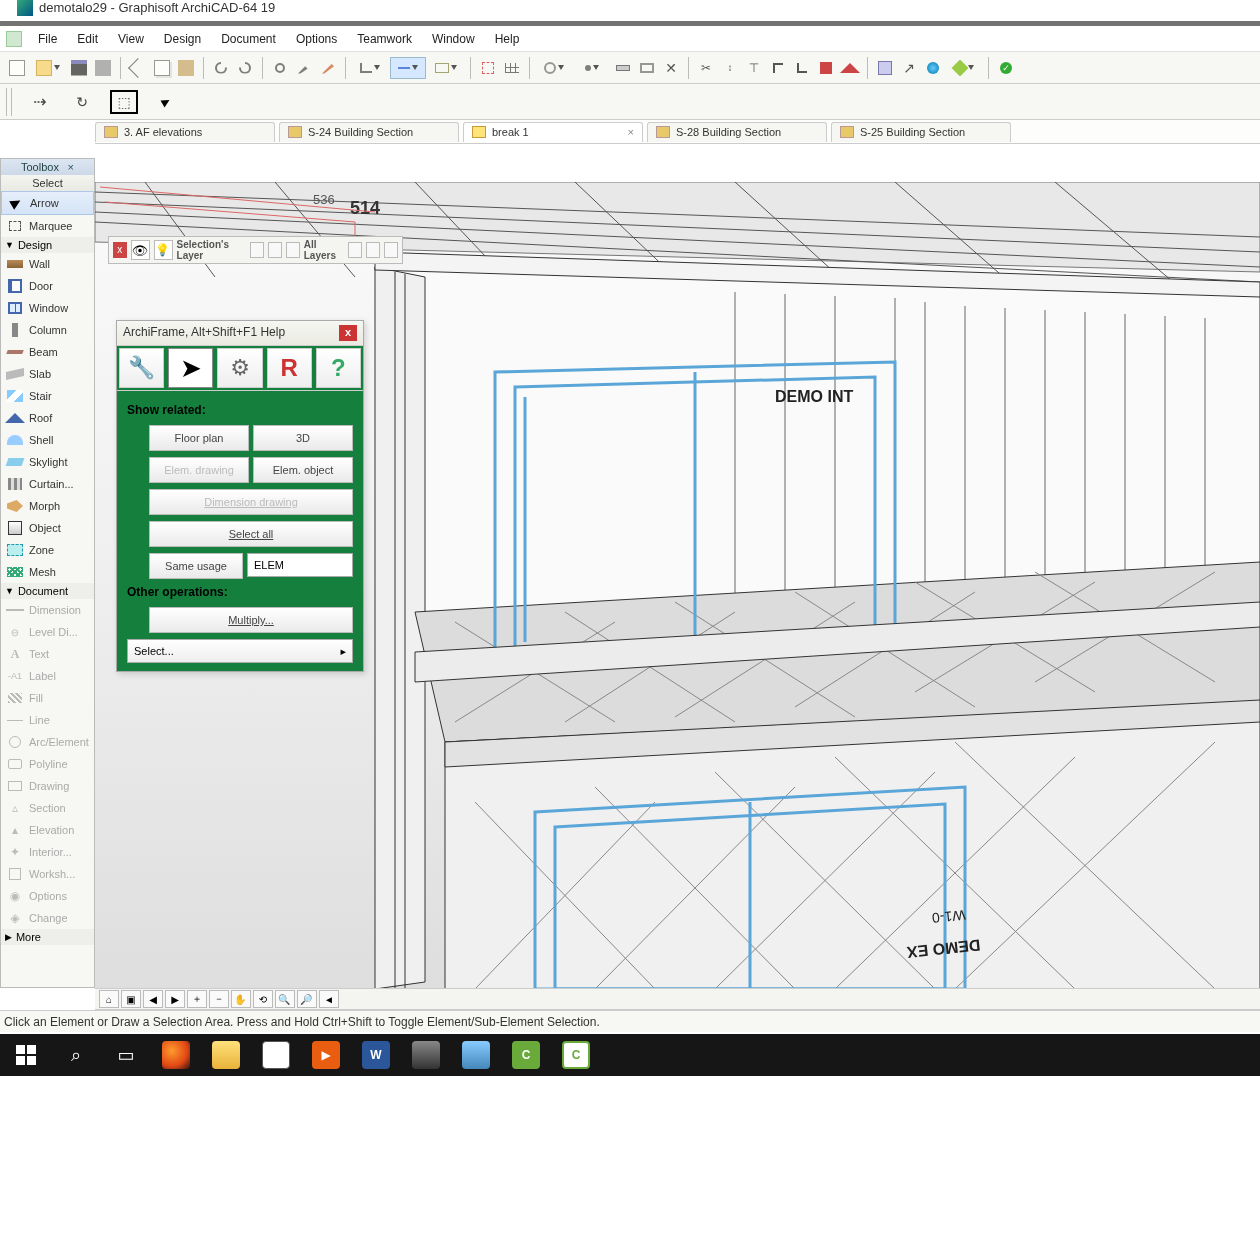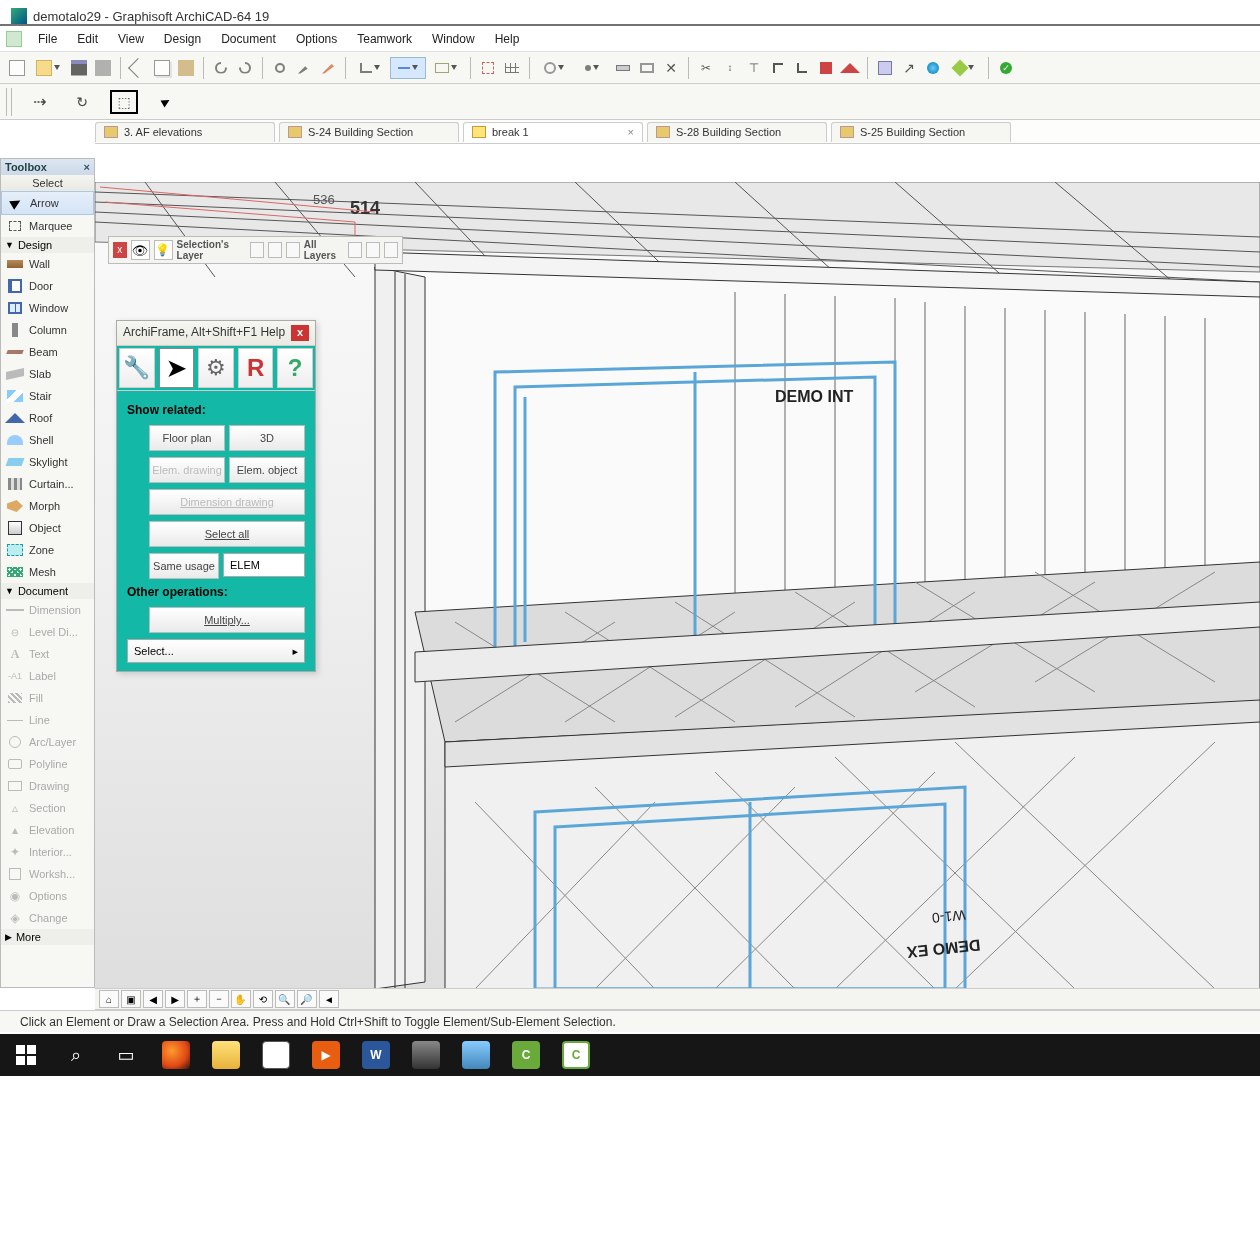--- a/index.html
+++ b/index.html
@@ -1,19 +1,19 @@
 <!DOCTYPE html>
 <html><head>
 <meta charset="utf-8">
 <style>
 * { margin: 0; padding: 0; box-sizing: border-box; font-family: "Segoe UI", Tahoma, Arial, sans-serif; }
 body { background: #fff; width: 1260px; height: 1260px; overflow: hidden; position: relative; font-size: 12px; }
 
 
-.titlebar { height: 26px; display: flex; align-items: flex-end; padding: 0 11px; background: #fff; border-bottom: 2px solid #737373; }
+.titlebar { height: 26px; display: flex; align-items: flex-start; padding: 0 17px; background: #fff; border-bottom: 5px solid #737373; }
 .titlebar .logo { width: 16px; height: 16px; background: linear-gradient(135deg,#3a7,#058); margin-right: 6px; }
 .titlebar .title { font-size: 13px; color: #333; }
 
 
 .menubar { height: 26px; display: flex; align-items: center; padding: 0 6px; background: #fff; border-bottom: 1px solid #e0e0e0; }
 .menubar .menuicon { width: 16px; height: 16px; background: #d0e8d0; border: 1px solid #9c9; margin-right: 6px; }
 .menubar .menuitem { padding: 4px 10px; color: #222; cursor: default; }
 
 
 .toolbar1 { height: 32px; background: #f7f7f4; border-bottom: 1px solid #ccc; display: flex; align-items: center; padding: 0 6px; gap: 2px; }
@@ -47,62 +47,62 @@
 
 .doctabs { height: 24px; background: #fdfdfc; border-bottom: 1px solid #ccc; display: flex; align-items: center; margin-left: 95px;}
 .doctab { height: 20px; min-width: 180px; border: 1px solid #ccc; border-bottom: none; background: #f6f6f2; margin-right: 4px; display: flex; align-items: center; padding: 0 8px; font-size: 11px; color: #333; border-radius: 3px 3px 0 0; cursor: pointer;}
 .doctab.active { background: #fff; }
 .doctab .tabicon { width: 14px; height: 12px; margin-right: 6px; background: #e8c96a; border: 1px solid #b99; }
 .doctab .tabicon.break { background: #ffe47a; border: 1px solid #c93; position: relative;}
 .doctab .close { margin-left: auto; color: #888;}
 
 
 .toolbox { position: absolute; top: 158px; left: 0; width: 95px; background: #f7f7f4; border: 1px solid #bbb; height: 830px; font-size: 11px; }
-.toolbox .tbheader { background: linear-gradient(#dce6f2,#cdd9e8); padding: 2px 4px; font-weight: bold; color: #244; display: flex; justify-content: space-between; text-align: center;}
+.toolbox .tbheader { background: linear-gradient(#dce6f2,#cdd9e8); padding: 2px 20px; font-weight: normal; color: #244; display: flex; justify-content: space-between; text-align: center;}
 .toolbox .tbsec { background: linear-gradient(#f4f4f0,#eaeae4); padding: 2px 6px; color: #333; text-align: center;}
 .toolbox .tbrow { display: flex; align-items: center; padding: 3px 4px; cursor: pointer; color: #333;}
 .toolbox .tbrow.sel { background: linear-gradient(#e6effa,#d4e4f6); border: 1px solid #adc8e6;}
 .toolbox .tbrow.dim { color: #aaa;}
 .toolbox .tbicon { width: 20px; height: 16px; margin-right: 4px; display: inline-flex; align-items: center; justify-content: center;}
 .toolbox .sechead { background: #eeeeea; font-size: 11px; padding: 2px 4px; display: flex; align-items:center;}
 .toolbox .sechead .tri { font-size: 9px; margin-right: 4px;}
 
 
 .viewport { position: absolute; top: 182px; left: 95px; right: 0; height: 807px; background: linear-gradient(180deg,#fafafa 0%,#f0f0f0 45%, #dedede 100%); overflow: hidden;}
 .viewport svg { width: 100%; height: 100%; }
 
 
 .layerpal { position: absolute; top: 236px; left: 108px; width: 295px; height: 28px; background: #f4f4f0; border: 1px solid #bbb; display: flex; align-items: center; gap: 4px; padding: 0 4px; font-size: 11px;}
 .layerpal .lclose { width: 16px; height: 16px; background: #c44; color: #fff; text-align: center; font-size: 10px; line-height: 15px;}
 .layerpal .lico { width: 22px; height: 20px; border: 1px solid #bbb; background: #fff; display: flex; align-items: center; justify-content: center;}
 .layerpal .llabel { font-weight: bold; color: #555; font-size: 10px;}
 .layerpal .lsmall { width: 16px; height: 16px; border: 1px solid #bbb; background: #f8f8f8;}
 
 
-.archipop { position: absolute; top: 320px; left: 116px; width: 200px; background: #14b8a6; border: 1px solid #aaa; box-shadow: 2px 2px 6px rgba(0,0,0,0.15);}
+.archipop { position: absolute; top: 320px; left: 116px; width: 248px; background: #15803d; border: 1px solid #aaa; box-shadow: 2px 2px 6px rgba(0,0,0,0.15);}
 .archipop .aphdr { background: linear-gradient(#f6f6f2,#eaeae2); padding: 4px 6px; font-size: 12px; color: #333; display: flex; justify-content: space-between; border-bottom: 1px solid #ccc;}
 .archipop .aphdr .xbtn { width: 18px; height: 16px; background: #c33; color: #fff; text-align: center; font-size: 11px; line-height: 14px; font-weight: bold;}
 .archipop .apicons { display: flex; border-bottom: 1px solid #ccc;}
 .archipop .apicons .apbtn { flex: 1; height: 40px; border: 1px solid #ccc; margin: 2px; background: linear-gradient(#fff,#eee); display: flex; align-items: center; justify-content: center; font-size: 22px;}
 .archipop .apicons .apbtn.sel { background: #fff; border-color: #888;}
 .archipop .apbody { padding: 8px 10px;}
 .archipop .aph { font-weight: bold; font-size: 12px; margin: 4px 0 8px 0;}
 .archipop .apbtnrow { display: flex; gap: 4px; margin-bottom: 6px; padding-left: 22px;}
 .archipop .apbutton { flex: 1; height: 26px; background: linear-gradient(#fff,#eaeaea); border: 1px solid #bbb; font-size: 11px; color: #444; display: flex; align-items: center; justify-content: center; cursor: pointer;}
 .archipop .apbutton.dim { color: #bbb;}
 .archipop .apbutton.full { width: 100%; text-decoration: underline;}
 .archipop .apinput { flex: 1; height: 24px; border: 1px solid #aaa; background: #fff; padding: 0 6px; font-size: 11px; display: flex; align-items: center;}
 .archipop .apselect { height: 24px; border: 1px solid #aaa; background: linear-gradient(#fff,#eee); padding: 0 6px; font-size: 11px; display: flex; align-items: center; justify-content: space-between;}
 
 
 .navbar { position: absolute; top: 988px; left: 95px; right: 0; height: 22px; background: #f4f4f0; border-top: 1px solid #ccc; border-bottom: 1px solid #ccc; display: flex; align-items: center; padding: 0 4px; gap: 2px;}
 .navbar .nbtn { width: 20px; height: 18px; border: 1px solid #bbb; background: #fafafa; font-size: 10px; display: flex; align-items: center; justify-content: center;}
 
 
-.statusbar { position: absolute; top: 1010px; left: 0; right: 0; height: 22px; background: #f7f7f4; border-top: 1px solid #ccc; padding: 4px 20px; font-size: 12px; color: #333;}
+.statusbar { position: absolute; top: 1010px; left: 0; right: 0; height: 22px; background: #f7f7f4; border-top: 1px solid #ccc; padding: 4px 4px; font-size: 12px; color: #333;}
 
 
 .taskbar { position: absolute; bottom: 184px; left: 0; right: 0; top: 1034px; height: 42px; background: #161616; display: flex; align-items: center; padding: 0 6px; gap: 10px;}
 .taskbar .tkbtn { width: 40px; height: 36px; display: flex; align-items: center; justify-content: center; color: #fff;}
 .taskbar .tkicon { width: 28px; height: 28px; border-radius: 4px;}
 .whitespace-fill { position: absolute; top: 1076px; left: 0; right: 0; bottom: 0; background: #fff;}
 .ic-arrow { width: 0;height: 0;border-left: 10px solid #000;border-top: 5px solid transparent;border-bottom: 5px solid transparent;transform: rotate(-30deg);}
 .ic-marq { width: 12px; height: 10px; border: 1px dashed #555;}
 .ic-wall { width: 16px; height: 8px; background: linear-gradient(#b88b5a,#8a6436);}
 .ic-door { width: 14px; height: 14px; border: 2px solid #46a; border-left: 4px solid #46a; background: #fff;}
@@ -433,21 +433,21 @@
   <div class="tbrow dim">
       <span class="tbicon">
         <span class="ic-line"></span>
       </span>
       <span>Line</span>
     </div>
   <div class="tbrow dim">
       <span class="tbicon">
         <span class="ic-circ"></span>
       </span>
-      <span>Arc/Layer</span>
+      <span>Arc/Element</span>
     </div>
   <div class="tbrow dim">
       <span class="tbicon">
         <span class="ic-poly"></span>
       </span>
       <span>Polyline</span>
     </div>
   <div class="tbrow dim">
       <span class="tbicon">
         <span style="width:14px;height:10px;border:1px solid #bbb"></span>

